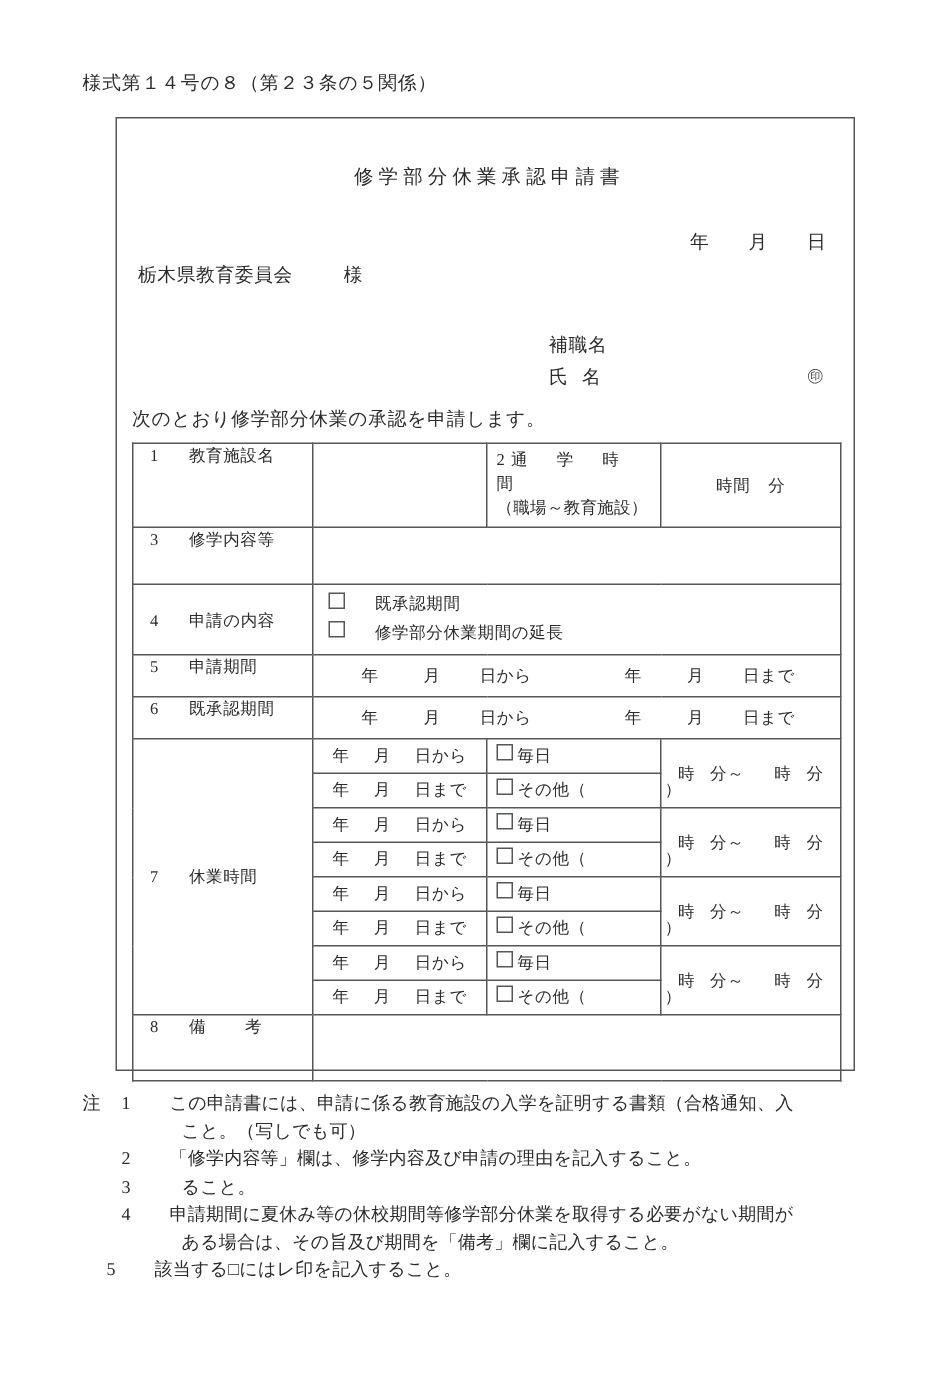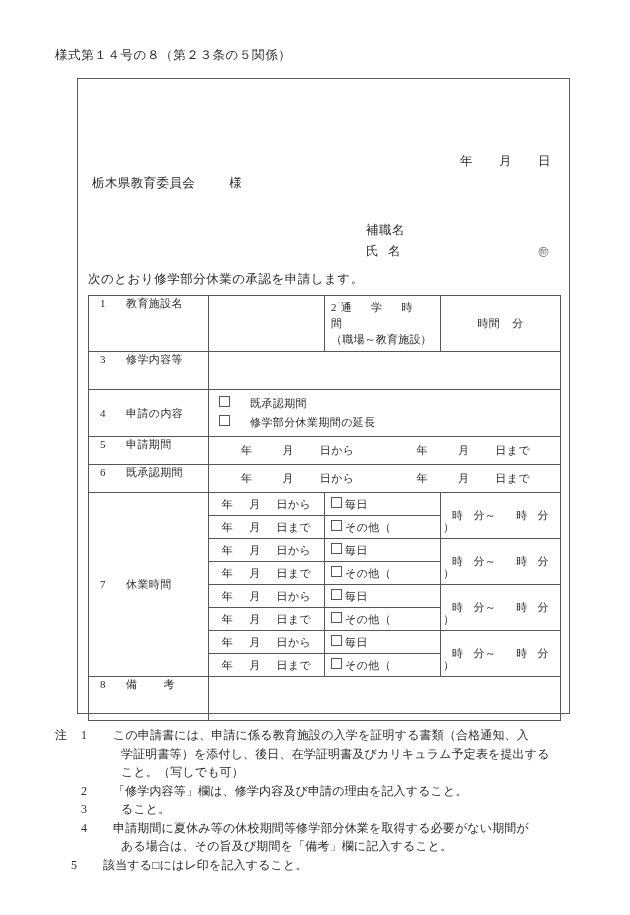--- a/index.html
+++ b/index.html
@@ -234,20 +234,21 @@
 </style>
 </head>
 <body>
 
 <div class="page">
 
   <div class="form-no">様式第１４号の８（第２３条の５関係）</div>
 
   <div class="outer-box">
 
+    <div class="doc-title">修学部分休業承認申請書</div>
 
     <div class="date-line">
       <span>年</span><span class="gap"></span><span>月</span><span class="gap"></span><span>日</span>
     </div>
 
     <div class="addressee">
       <span>栃木県教育委員会</span><span class="sama">様</span>
     </div>
 
     <div class="applicant">
@@ -422,21 +423,20 @@
       </tbody>
     </table>
 
   </div>
 
   <div class="notes">
     <div class="note-row first">
       <span class="lead-label">注</span>
       <span class="marker">1</span>
       <span class="body">この申請書には、申請に係る教育施設の入学を証明する書類（合格通知、入</span>
-      <span class="cont">学証明書等）を添付し、後日、在学証明書及びカリキュラム予定表を提出する</span>
       <span class="cont">こと。（写しでも可）</span>
     </div>
     <div class="note-row">
       <span class="marker">2</span>
       <span class="body">「修学内容等」欄は、修学内容及び申請の理由を記入すること。</span>
     </div>
     <div class="note-row">
       <span class="marker">3</span>
       <span class="cont">ること。</span>
     </div>

